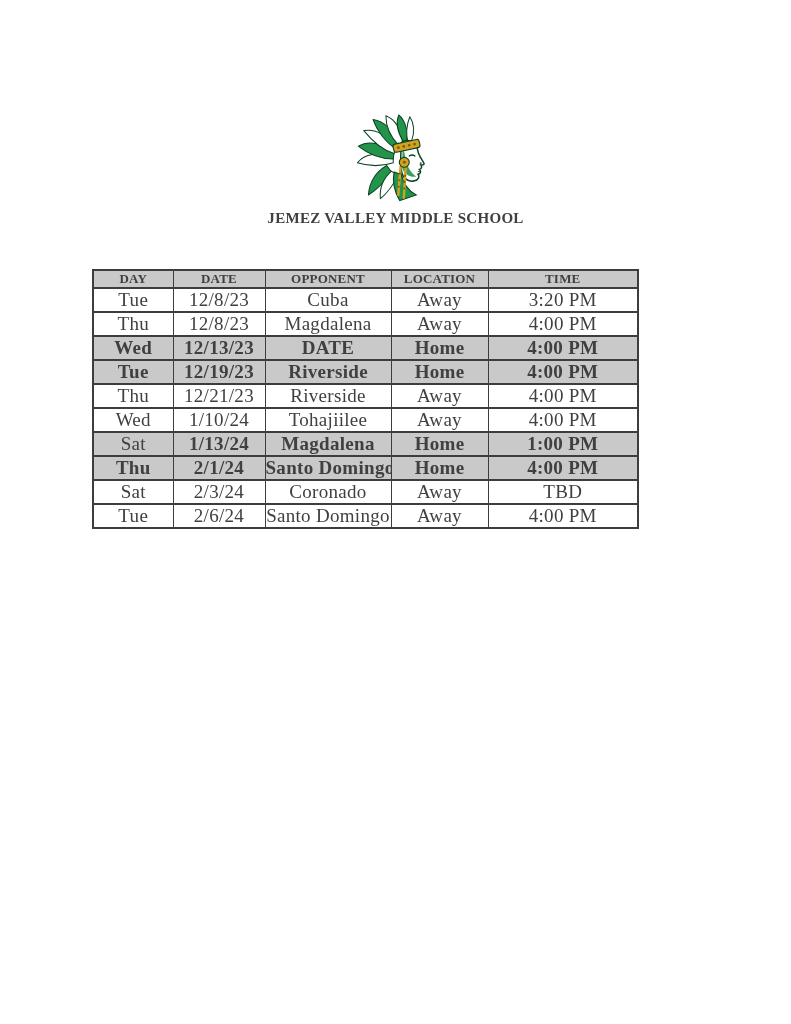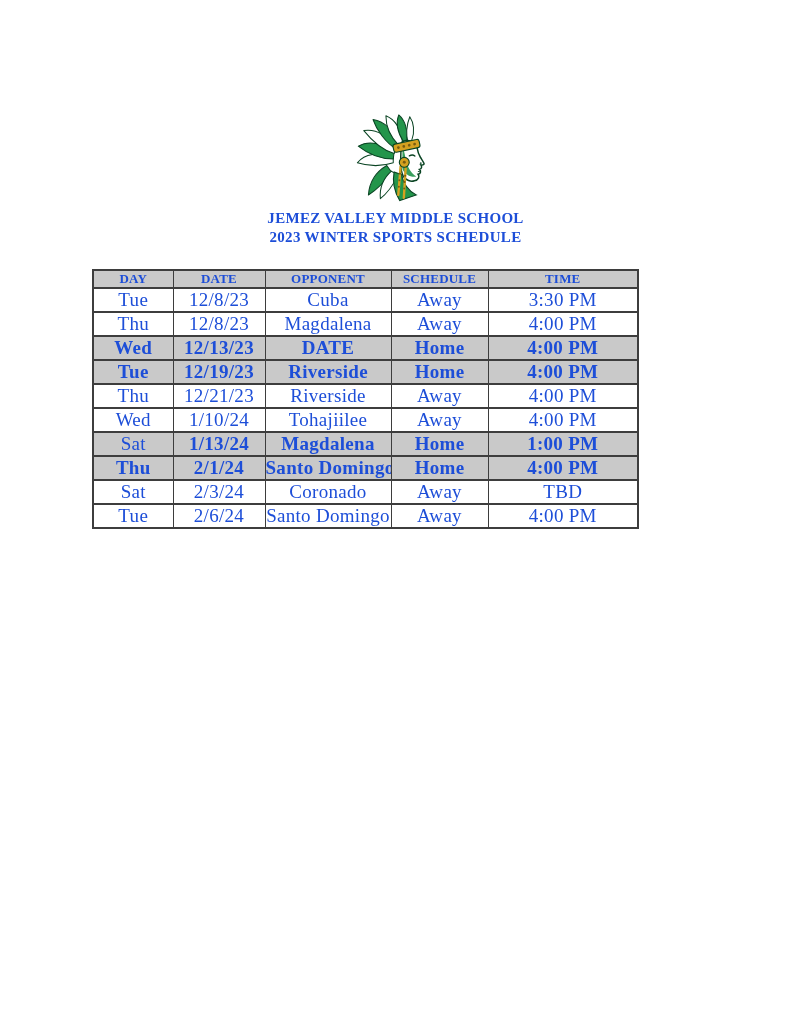--- a/index.html
+++ b/index.html
@@ -3,21 +3,21 @@
 <meta charset="utf-8">
 <style>
   html, body { margin: 0; padding: 0; background: #ffffff; }
   .page {
     position: relative;
     width: 791px;
     height: 1024px;
     background: #ffffff;
     overflow: hidden;
     font-family: "Liberation Serif", "DejaVu Serif", serif;
-    color: #1d4ed8;
+    color: #404040;
     --gray-bg: #c9c9c9;
     --border-color: #3d3d3d;
   }
 
   
   .logo {
     position: absolute;
     top: 113px;
     left: 50%;
     transform: translateX(-50%);
@@ -120,46 +120,45 @@
       <circle cx="53.1" cy="79" r="1.1" fill="#7a5c10"></circle>
       <circle cx="60" cy="67" r="1.1" fill="#7a5c10"></circle>
       <circle cx="59.4" cy="74" r="1.1" fill="#7a5c10"></circle>
       <circle cx="58.9" cy="81" r="1.1" fill="#7a5c10"></circle>
       <circle cx="59" cy="52.5" r="5.4" fill="#d5a120" stroke="#0a4423" stroke-width="1.2"></circle>
       <circle cx="59" cy="52.5" r="1.6" fill="#7a5c10"></circle>
     </g>
   </svg>
 
   <div class="title title-1">JEMEZ VALLEY MIDDLE SCHOOL</div>
-  <div class="title title-2">2023 WINTER SPORTS SCHEDULE</div>
 
   <table class="schedule">
     <colgroup>
       <col style="width:80px">
         <col style="width:92px">
         <col style="width:126px">
         <col style="width:97px">
         <col style="width:150px">
     </colgroup>
     <thead>
       <tr>
         <th>DAY</th>
         <th>DATE</th>
         <th>OPPONENT</th>
-        <th>SCHEDULE</th>
+        <th>LOCATION</th>
         <th>TIME</th>
       </tr>
     </thead>
     <tbody id="schedule-body">
         <tr>
           <td>Tue</td>
           <td>12/8/23</td>
           <td>Cuba</td>
           <td>Away</td>
-          <td>3:30 PM</td>
+          <td>3:20 PM</td>
         </tr>
         <tr>
           <td>Thu</td>
           <td>12/8/23</td>
           <td>Magdalena</td>
           <td>Away</td>
           <td>4:00 PM</td>
         </tr>
         <tr class="home-row">
           <td>Wed</td>

